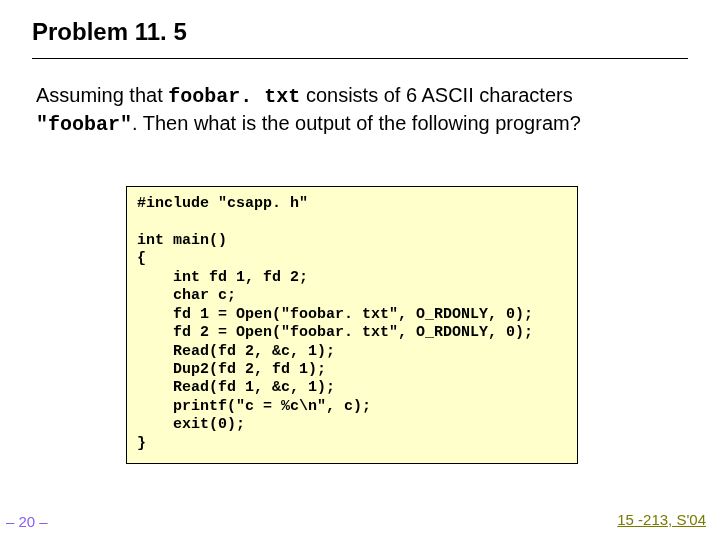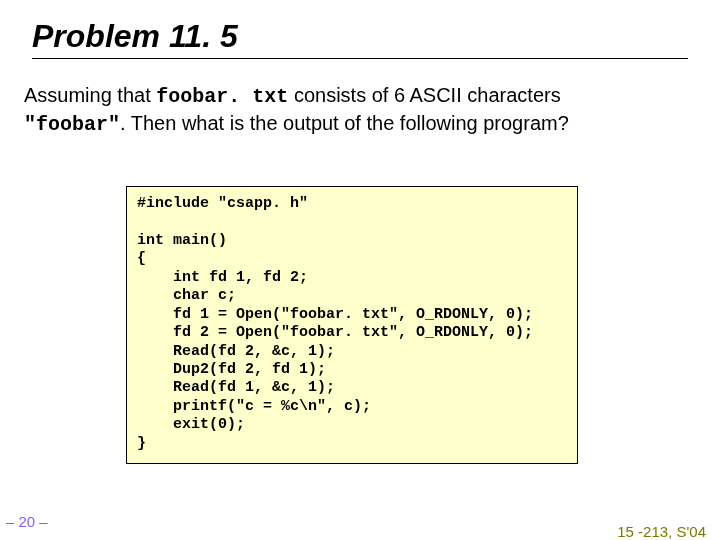--- a/index.html
+++ b/index.html
@@ -10,36 +10,35 @@
     background: #fff;
     font-family: Arial, Helvetica, sans-serif;
     color: #000;
     position: relative;
     overflow: hidden;
   }
   .title {
     position: absolute;
     left: 32px;
     top: 18px;
-    font-size: 32px;
+    font-size: 24px;
     font-weight: bold;
-    font-style: italic;
     text-align: center;
   }
   .underline {
     position: absolute;
     left: 32px;
     top: 58px;
     width: 656px;
     height: 1px;
     background: #000;
   }
   .prompt {
     position: absolute;
-    left: 24px;
+    left: 36px;
     top: 82px;
     width: 640px;
     font-size: 20px;
     line-height: 1.3;
   }
   .prompt .mono {
     font-family: "Courier New", Courier, monospace;
     font-weight: bold;
   }
   .codebox {
@@ -60,23 +59,24 @@
   .page-num {
     position: absolute;
     left: 6px;
     bottom: 10px;
     font-size: 15px;
     color: #8b5cf6;
   }
   .footer-right {
     position: absolute;
     right: 14px;
-    bottom: 0;
+    bottom: 12px;
     font-size: 15px;
     color: #7a7a00;
+    text-decoration: underline;
   }
 </style>
 </head>
 <body>
 
 <div class="title">Problem 11. 5</div>
 <div class="underline"></div>
 
 <div class="prompt">
   <span>Assuming that </span><span class="mono">foobar. txt</span><span> consists of 6 ASCII characters </span><span class="mono">"foobar"</span><span>. Then what is the output of the following program?</span>

